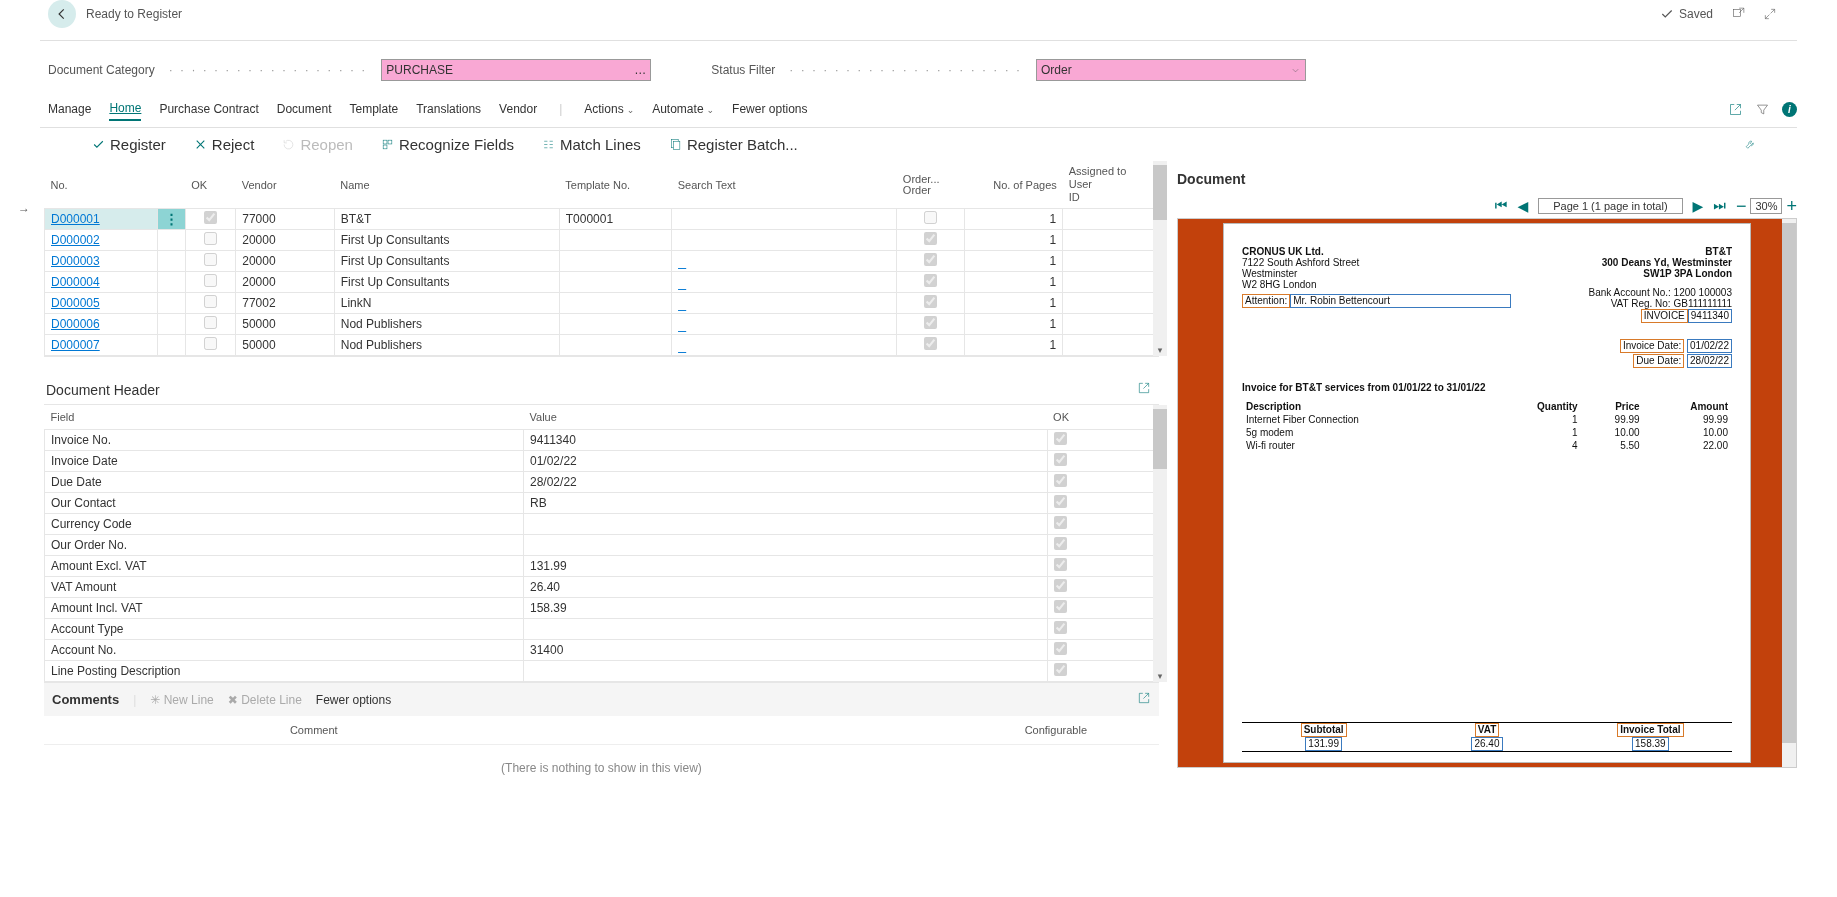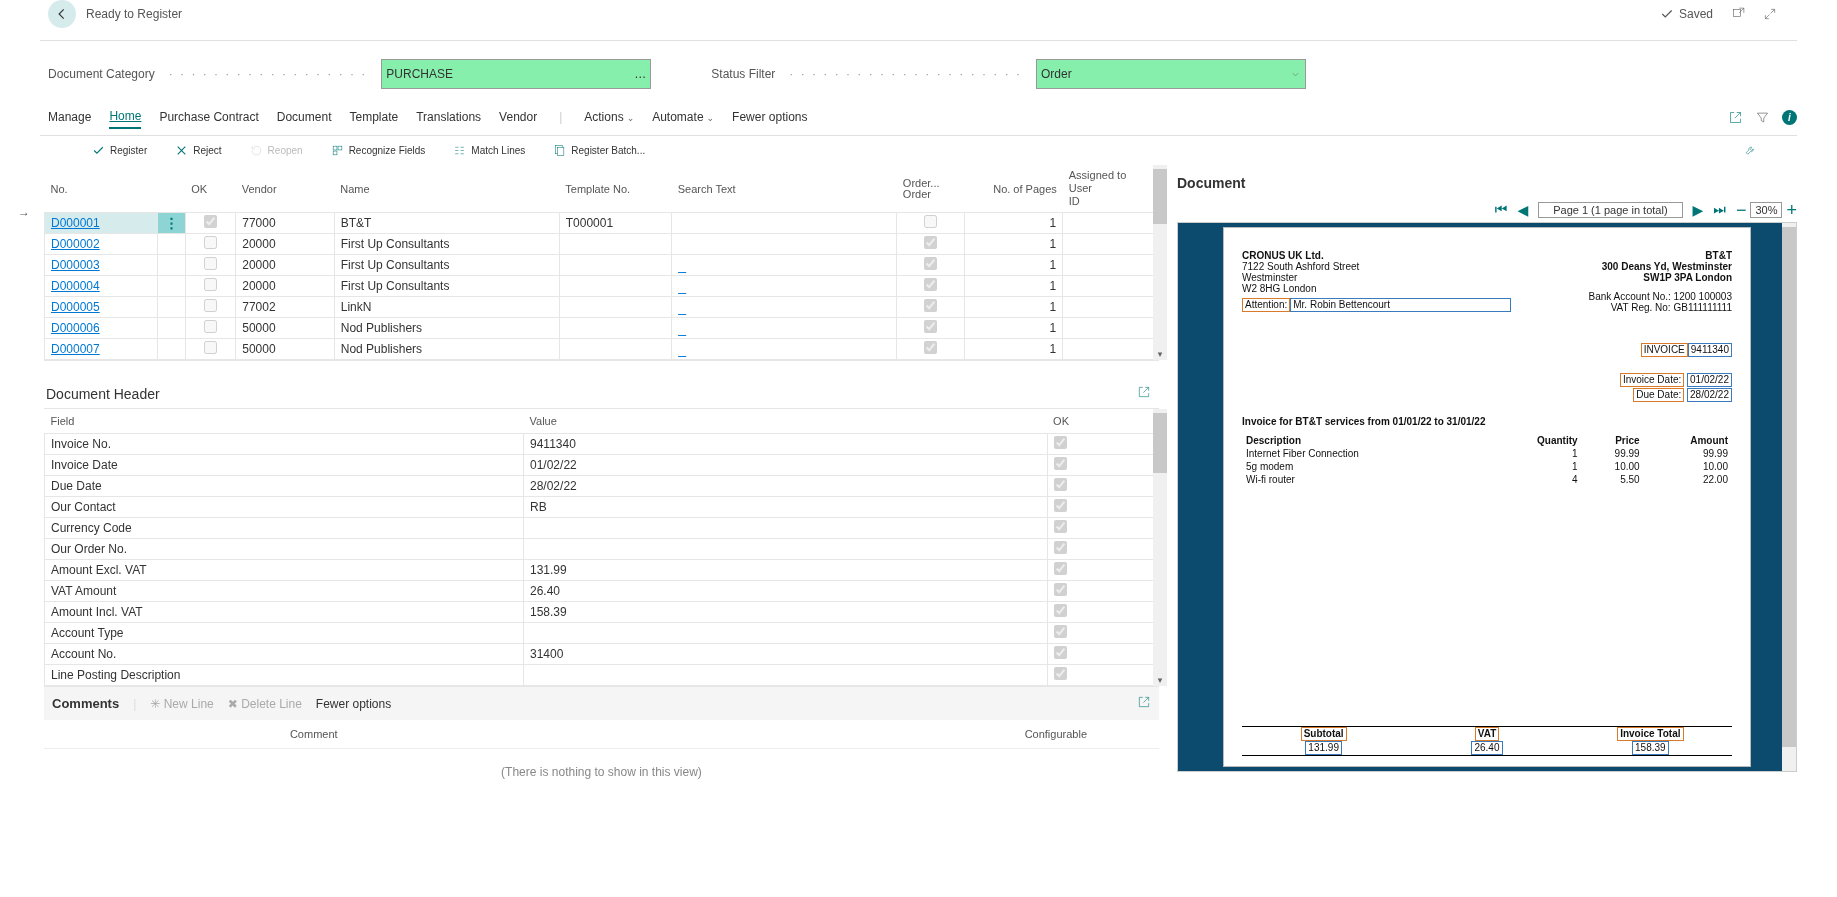--- a/index.html
+++ b/index.html
@@ -11,36 +11,36 @@
 .back-btn svg { width:14px; height:14px; }
 .title { flex: 1; color: #555; font-size: 12px; }
 .top-actions { display:flex; align-items:center; gap: 18px; color:#555;}
 .top-actions .saved { display:flex; align-items:center; gap:5px;}
 .top-actions svg { width:14px; height:14px; }
 
 .filters { display:flex; gap: 60px; padding: 18px 40px 6px 48px; align-items:center;}
 .filter { display:flex; align-items:center; gap:8px;}
 .filter-label { color:#555; font-size:12px; white-space:nowrap;}
 .dots { color:#999; letter-spacing: 2px; margin: 0 6px; flex:1; overflow:hidden; white-space:nowrap;}
-.select-box { border:1px solid #999; width:270px; height:30px; display:flex; align-items:center; justify-content:space-between; padding:0 4px 0 4px; background:#86efac; cursor:pointer;}
+.select-box { border:1px solid #999; width:270px; height:22px; display:flex; align-items:center; justify-content:space-between; padding:0 4px 0 4px; background:#f9a8d4; cursor:pointer;}
 .select-box svg { width:11px; height:11px; }
 .select-box.wide { width:270px; }
 
 .tabs-row { display:flex; align-items:center; padding: 10px 40px 0 48px; border-bottom:1px solid transparent; gap:16px;}
 .tabs { display:flex; gap: 18px; align-items:center; border-bottom:1px solid transparent;}
 .tab { color:#333; padding: 4px 0; cursor:pointer; font-size:12px;}
 .tab.home { color:#007575; border-bottom:2px solid #007575; text-decoration:underline;}
 .sep { color:#ccc; margin:0 4px;}
 .tab .caret { font-size:9px; margin-left:3px; color:#666;}
 .tabs-right { margin-left:auto; display:flex; gap:12px; align-items:center;}
 .tabs-right svg { width:15px; height:15px; }
 .info-dot { width:15px; height:15px; border-radius:50%; background:#007575; color:#fff; display:flex; align-items:center; justify-content:center; font-size:10px; font-style:italic; font-weight:bold;}
 
 .action-row { display:flex; align-items:center; gap:28px; padding: 8px 40px 8px 52px; border-top:1px solid #e0e0e0; margin: 4px 40px 0 40px;}
-.action { display:flex; gap:5px; align-items:center; cursor:pointer; color:#333; font-size:10px;}
+.action { display:flex; gap:5px; align-items:center; cursor:pointer; color:#333; font-size:15px;}
 .action.disabled { color:#bbb; cursor:default;}
 .action svg { width:13px; height:13px;}
 .action-row .wrench { margin-left:auto;}
 
 .main { display:flex; padding: 0 40px 0 10px; gap:18px;}
 .left-col { flex:1; min-width:0; display:flex; flex-direction:column;}
 .right-col { width:620px; display:flex; flex-direction:column;}
 
 .grid-wrap { position:relative; margin-left:34px; border-bottom:1px solid #e6e6e6;}
 .grid { width:100%; border-collapse:collapse; table-layout:fixed;}
@@ -86,31 +86,31 @@
 .comments-body .chdr .c2 { flex:1; text-align:right; padding-right:60px;}
 .comments-body .empty { text-align:center; color:#888; padding:16px 0;}
 
 .right-head { font-size:14px; color:#333; padding: 10px 0 10px 0; font-weight:bold;}
 .doc-toolbar { display:flex; align-items:center; justify-content:center; gap:10px; padding:0 0 4px 0;}
 .page-ind { border:1px solid #999; padding:1px 14px; font-size:11px; color:#333;}
 .doc-toolbar .zoom-group { margin-left:auto; display:flex; align-items:center; gap:4px;}
 .zoom-minus, .zoom-plus { font-size:18px; color:#007575; cursor:pointer; font-weight:normal; line-height:12px;}
 .zoom-box { border:1px solid #999; padding:1px 4px; font-size:11px;}
 
-.doc-viewer { display:flex; background:#0c4a6e; height:550px; border:1px solid #ccc; position:relative;}
+.doc-viewer { display:flex; background:#c2410c; height:550px; border:1px solid #ccc; position:relative;}
 .doc-viewer .dscroll { width:14px; background:#f0f0f0; position:absolute; right:0; top:0; bottom:0;}
 .doc-viewer .dscroll .thumb { background:#c8c8c8; width:100%; height:520px; margin-top:4px;}
 .doc-page { flex:1; margin: 4px 45px; background:#fff; border:1px solid #bbb; padding: 22px 18px 10px 18px; font-size:10px; color:#111; position:relative; display:flex; flex-direction:column;}
 .doc-head-row { display:flex; justify-content:space-between;}
 .doc-head-left .b, .doc-head-right .b { font-weight:bold;}
 .doc-head-right { text-align:right;}
 .hl-blue { border:1px solid #3a7abf; padding:0 2px; display:inline-block; line-height:12px;}
 .hl-orange { border:1px solid #d87a2a; padding:0 2px; display:inline-block; line-height:12px; background:#fff;}
 .attn-row { margin-top:4px;}
-.inv-section { text-align:right; margin-top:30px;}
+.inv-section { text-align:right; }
 .inv-section .pair { margin-top:1px;}
 .inv-title { font-weight:bold; margin-top:14px;}
 .inv-tbl { width:100%; margin-top:6px;}
 .inv-tbl th { text-align:right; font-weight:bold; font-size:10px; padding:0 2px;}
 .inv-tbl th:first-child { text-align:left;}
 .inv-tbl td { text-align:right; font-size:10px; padding:0 2px;}
 .inv-tbl td:first-child { text-align:left;}
 .totals { margin-top:auto; display:flex; border-top:1px solid #000; border-bottom:1px solid #000; padding:0;}
 .totals .tcol { flex:1; text-align:center; font-size:10px;}
 .totals .tlabel { font-weight:bold;}

